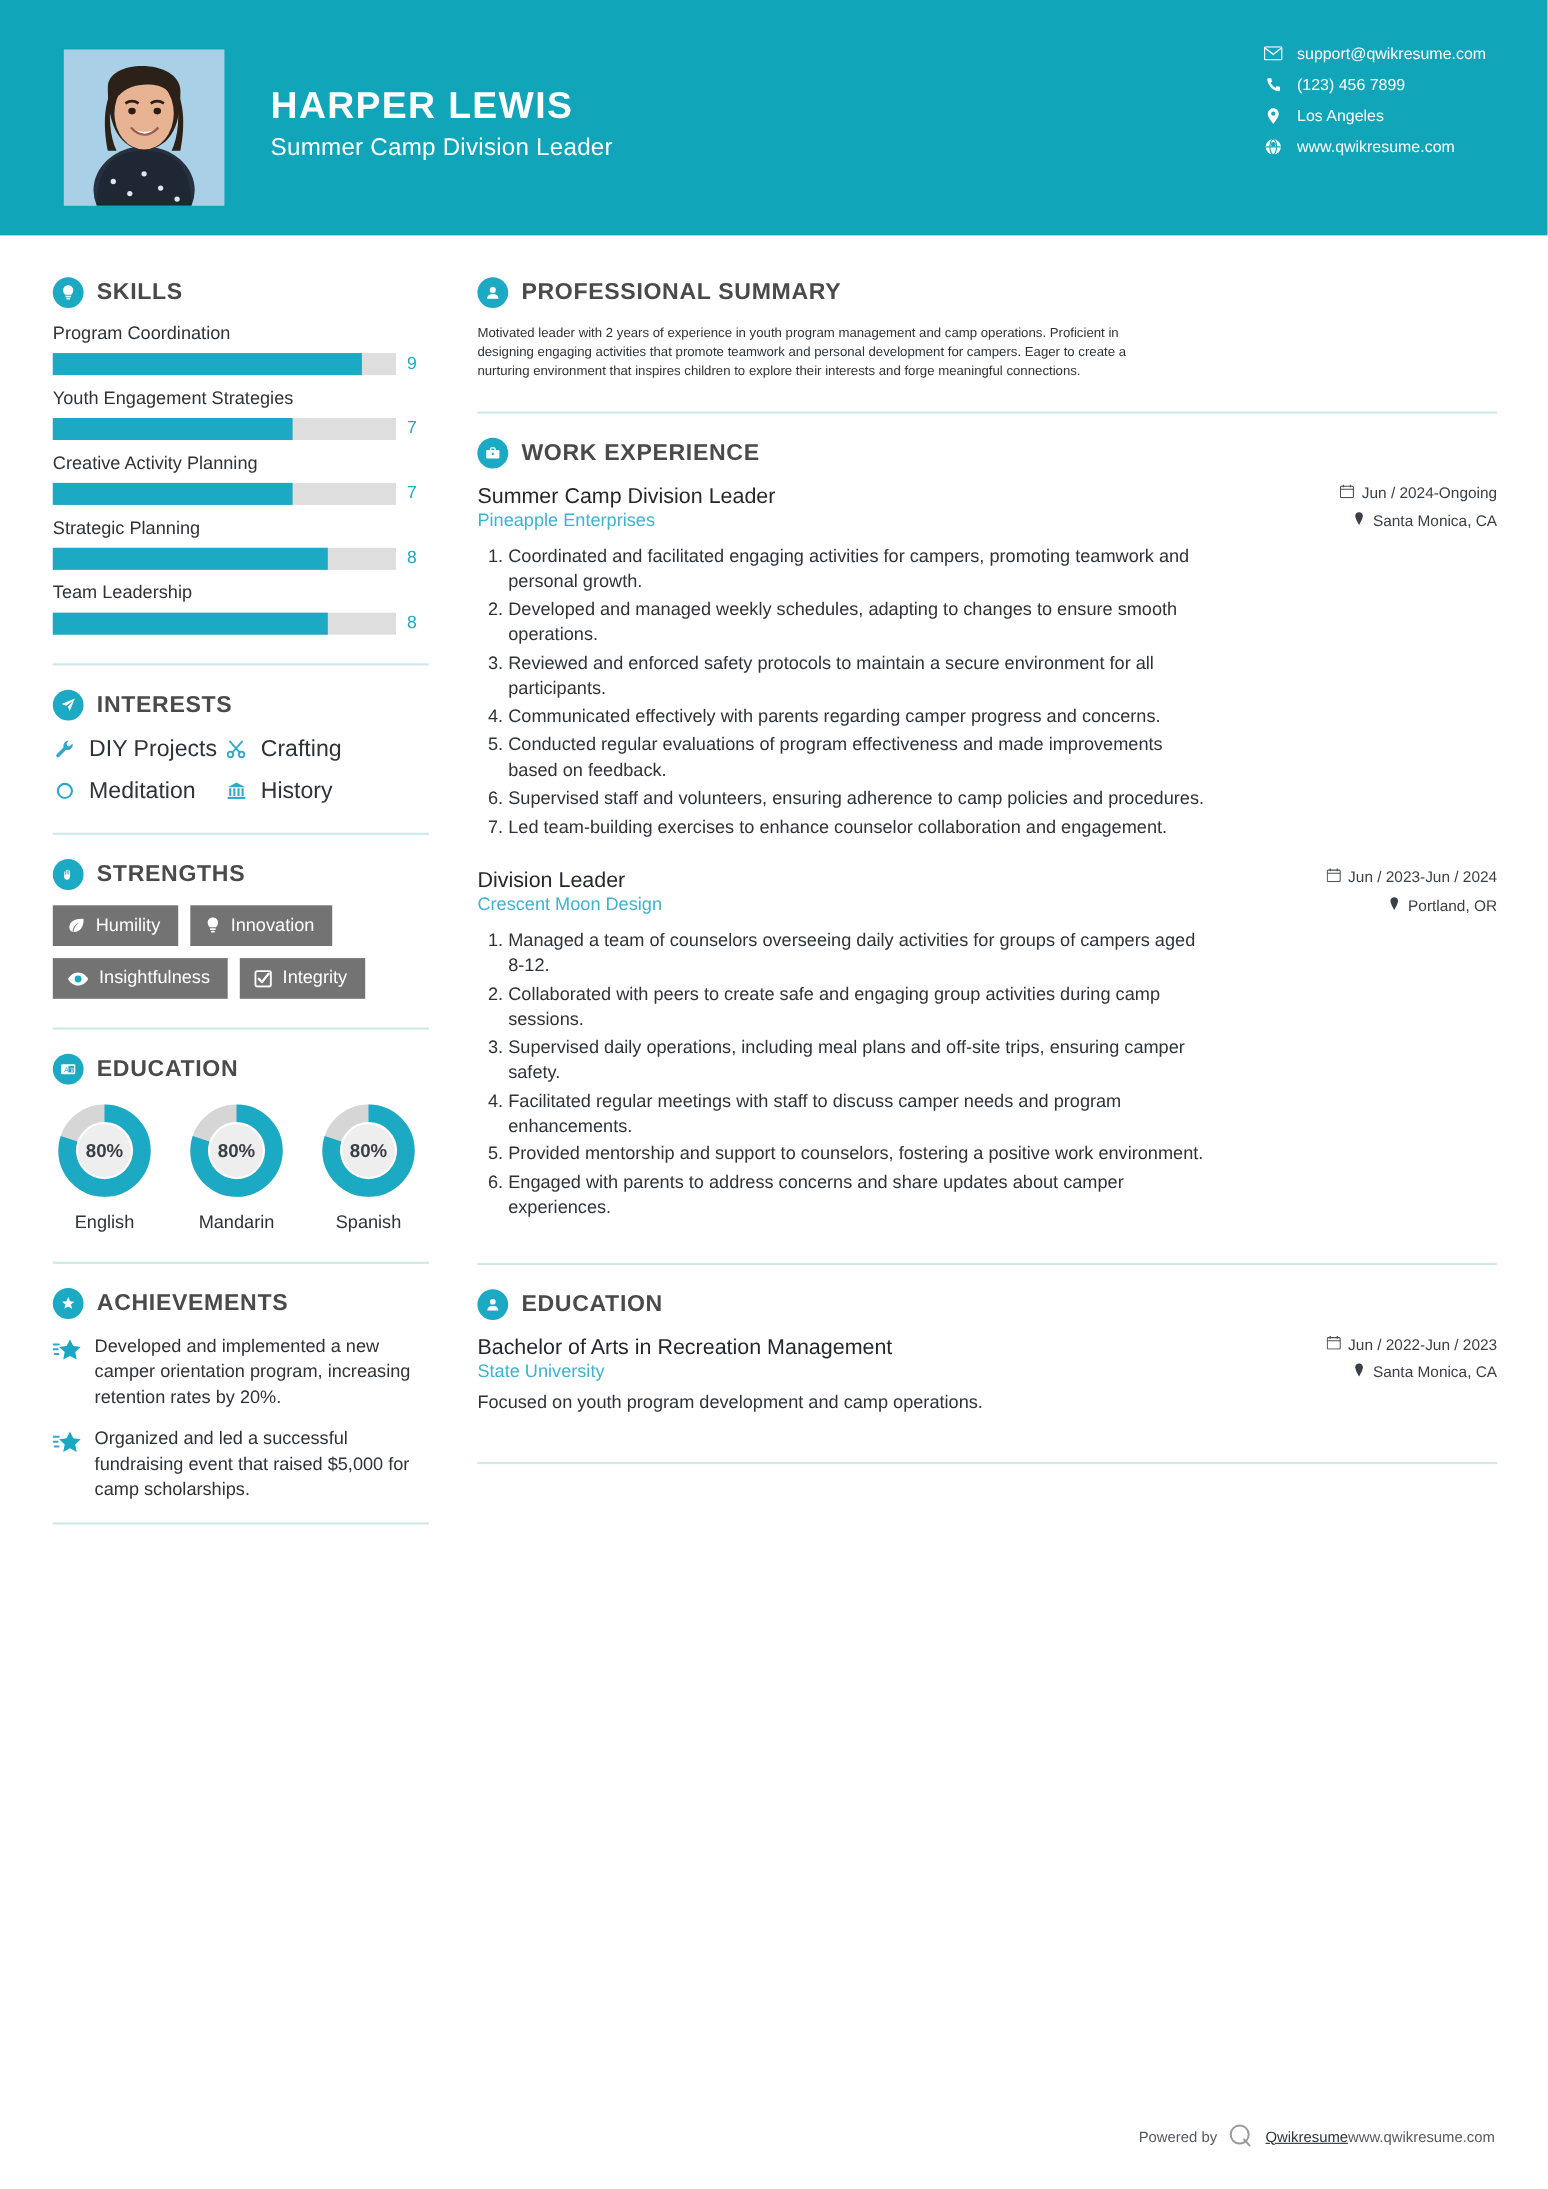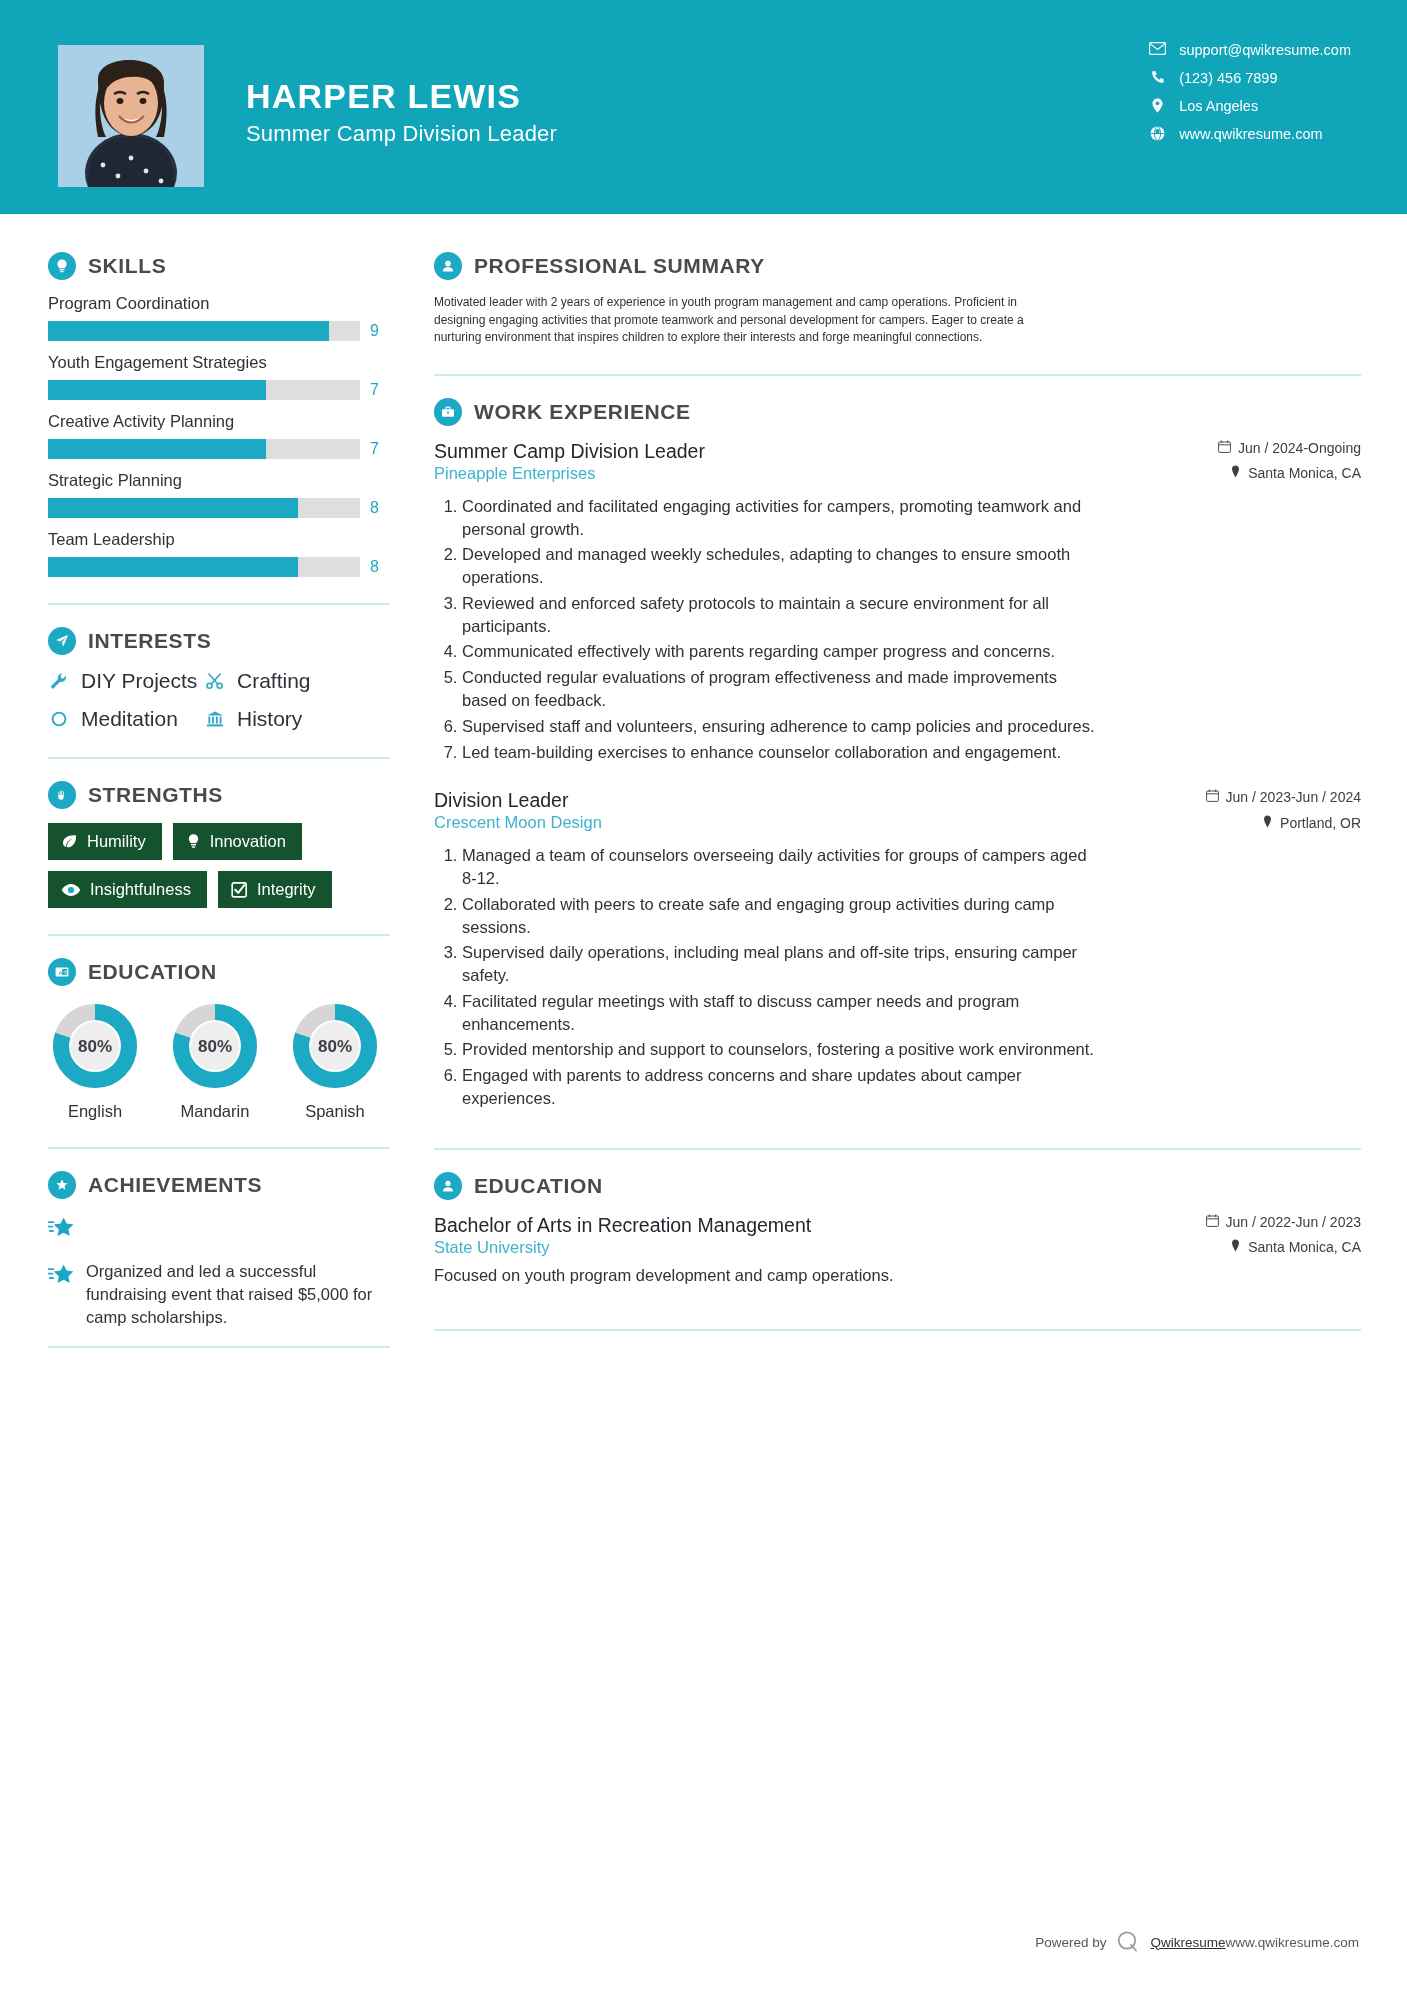--- a/index.html
+++ b/index.html
@@ -97,21 +97,21 @@
     display:grid; grid-template-columns:152px 1fr;
     row-gap:14px; column-gap:4px;
   }
   .interest { display:flex; align-items:center; gap:11px; }
   .interest .ii { width:22px; flex:0 0 22px; display:flex; justify-content:center; }
   .interest-label { font-size:21px; color:#2d3339; }
 
   
   .strengths { display:flex; flex-wrap:wrap; gap:11px; width:350px; }
   .strength-tag {
-    background:#14532d; color:#ffffff;
+    background:#737373; color:#ffffff;
     display:flex; align-items:center; gap:9px;
     padding:9px 16px 9px 13px; font-size:16.5px;
   }
   .strength-tag svg { display:block; }
 
   
   .langs { display:flex; gap:26px; margin-top:6px; }
   .lang { width:94px; text-align:center; }
   .lang svg { display:block; margin:0 auto; }
   .lang-pct {
@@ -465,20 +465,21 @@
         <span class="sec-title">ACHIEVEMENTS</span>
       </div>
       <div id="ach-list">
           <div class="ach">
             <span class="ai"><svg width="26" height="24" viewBox="0 0 26 24">
                 <path d="M0.6 6.2 H5.4" stroke="#2fa8c9" stroke-width="1.8" stroke-linecap="round"></path>
                 <path d="M0.6 10.6 H4.4" stroke="#2fa8c9" stroke-width="1.8" stroke-linecap="round"></path>
                 <path d="M1.8 15 H5.2" stroke="#2fa8c9" stroke-width="1.8" stroke-linecap="round"></path>
                 <path d="M15.6 1.4 L18.6 7.6 L25.4 8.5 L20.4 13.2 L21.7 20 L15.6 16.7 L9.5 20 L10.8 13.2 L5.8 8.5 L12.6 7.6 Z" fill="#19a7c4"></path>
               </svg></span>
+            <span class="ach-text">Developed and implemented a new camper orientation program, increasing retention rates by 20%.</span>
           </div>
           <div class="ach">
             <span class="ai"><svg width="26" height="24" viewBox="0 0 26 24">
                 <path d="M0.6 6.2 H5.4" stroke="#2fa8c9" stroke-width="1.8" stroke-linecap="round"></path>
                 <path d="M0.6 10.6 H4.4" stroke="#2fa8c9" stroke-width="1.8" stroke-linecap="round"></path>
                 <path d="M1.8 15 H5.2" stroke="#2fa8c9" stroke-width="1.8" stroke-linecap="round"></path>
                 <path d="M15.6 1.4 L18.6 7.6 L25.4 8.5 L20.4 13.2 L21.7 20 L15.6 16.7 L9.5 20 L10.8 13.2 L5.8 8.5 L12.6 7.6 Z" fill="#19a7c4"></path>
               </svg></span>
             <span class="ach-text">Organized and led a successful fundraising event that raised $5,000 for camp scholarships.</span>
           </div>

